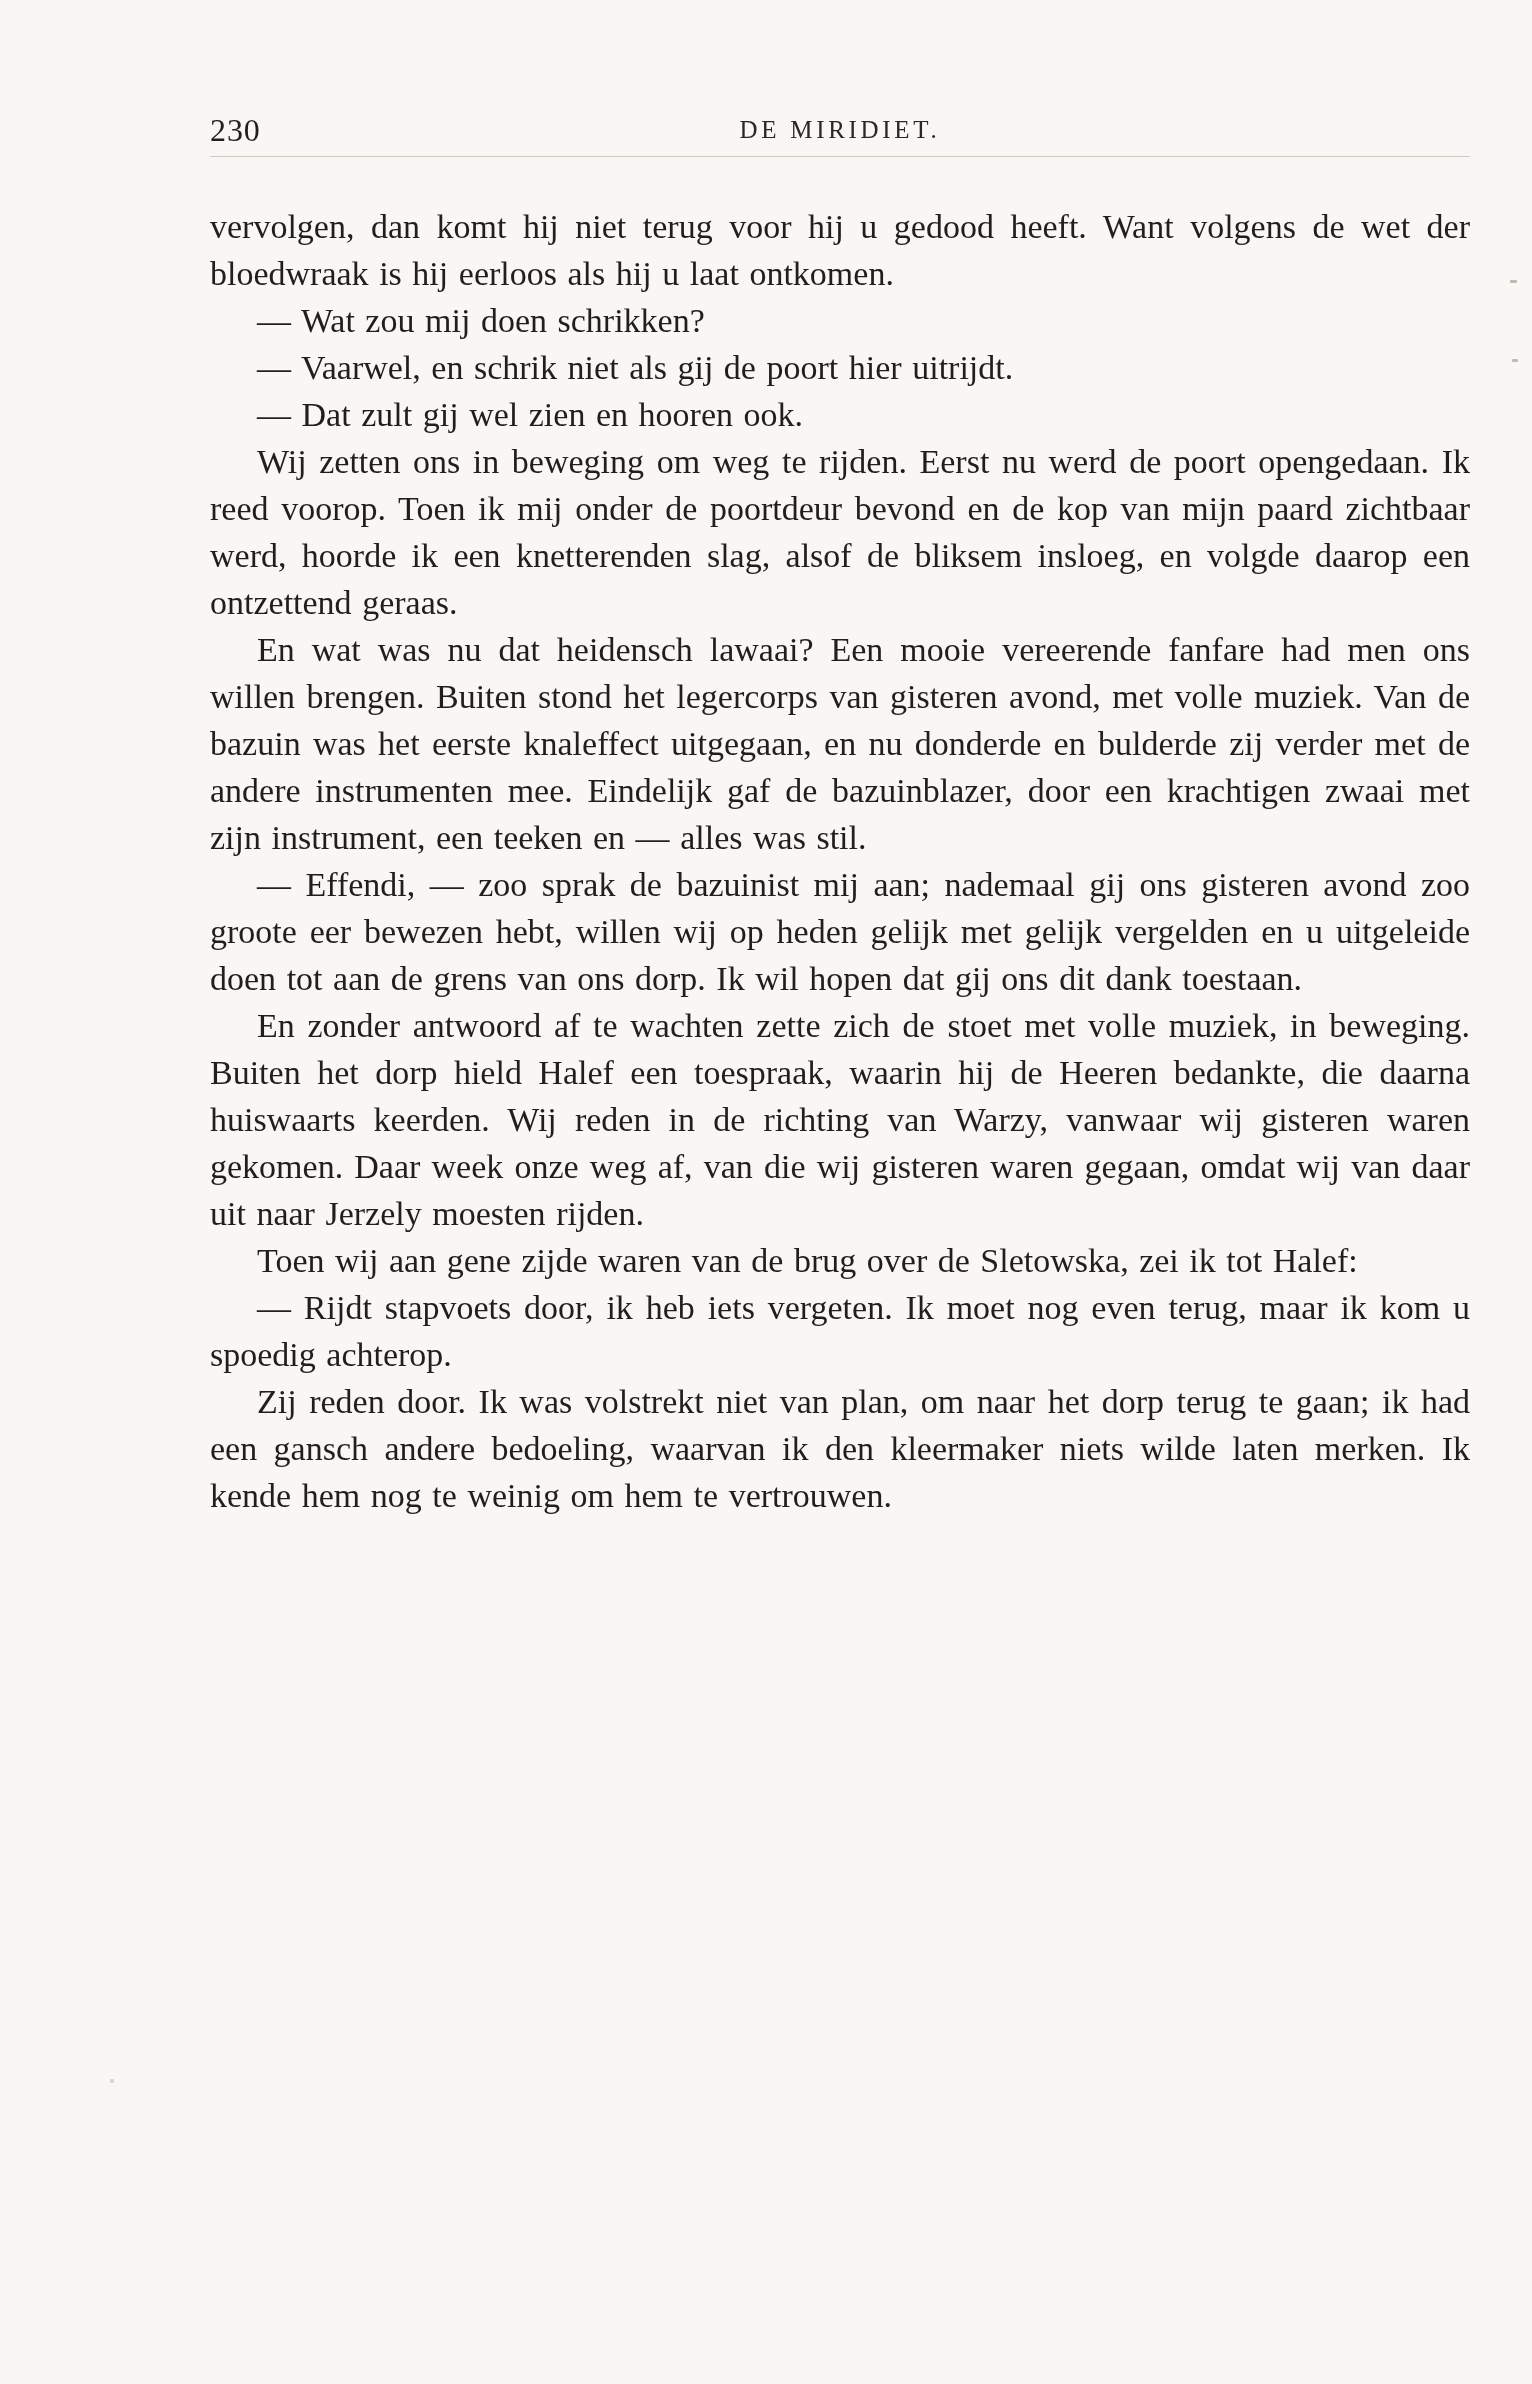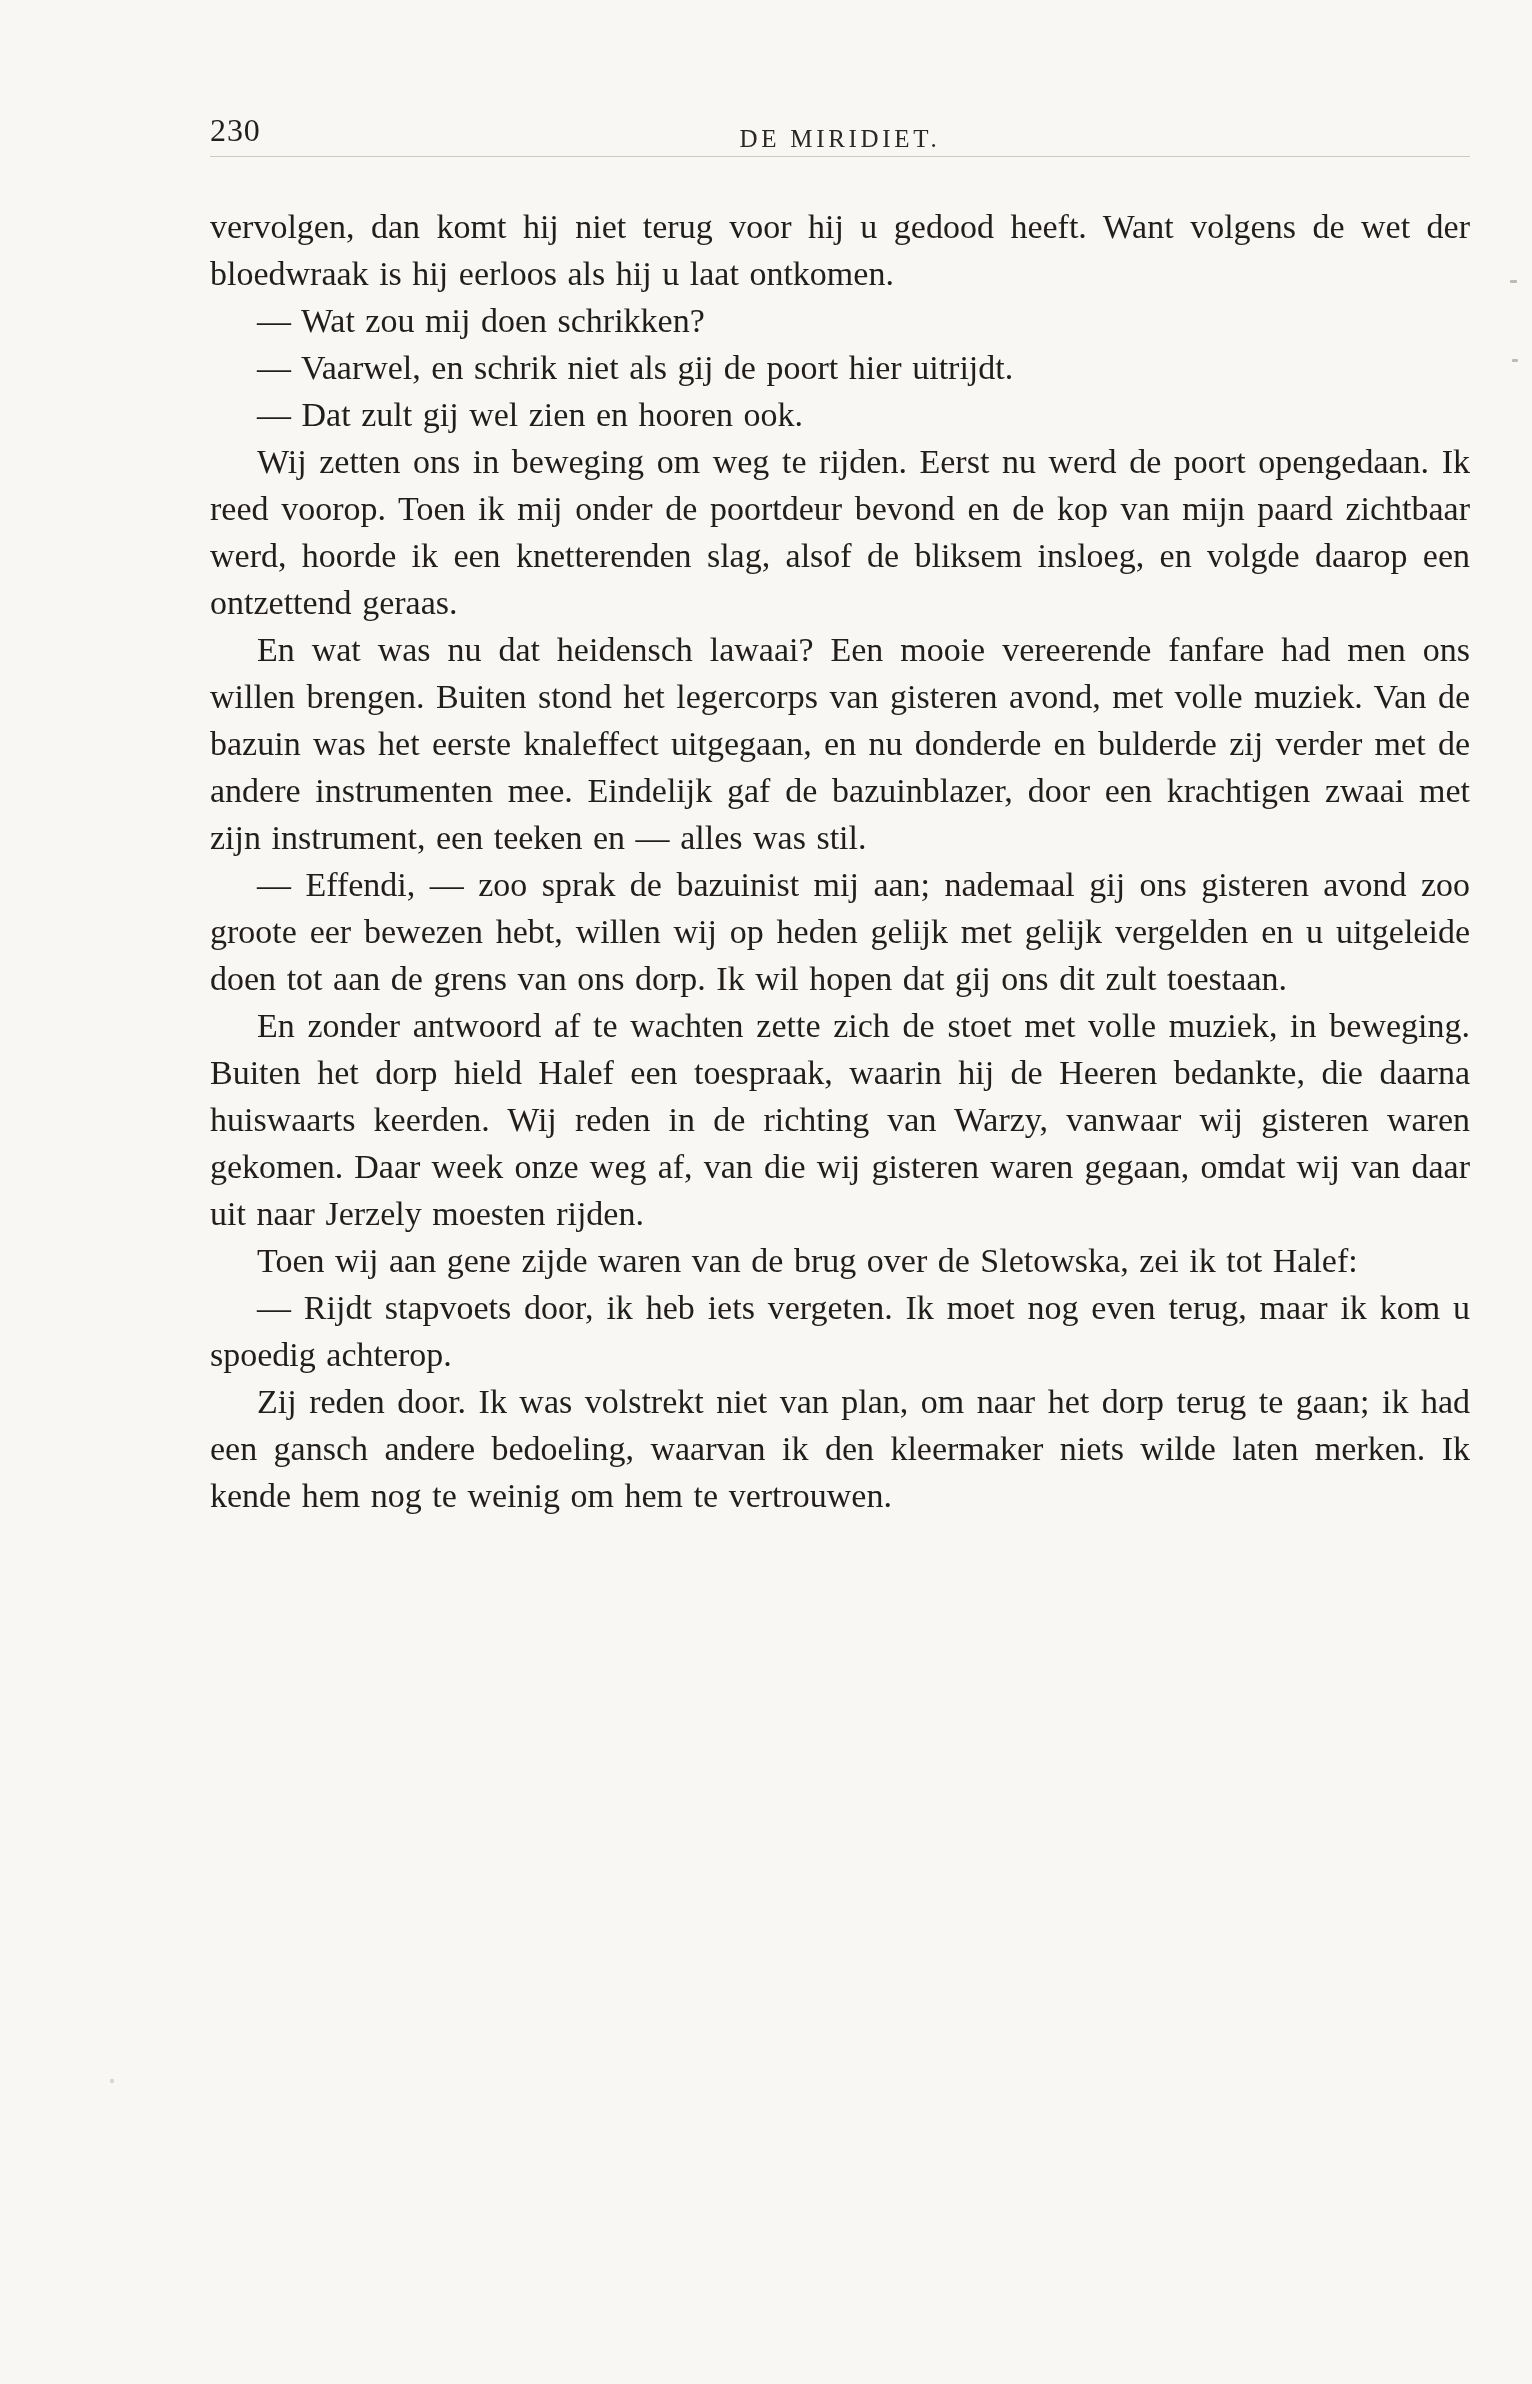--- a/index.html
+++ b/index.html
@@ -29,21 +29,21 @@
     position: absolute;
     left: 0;
     top: 8px;
     font-size: 32px;
     letter-spacing: 0.9px;
   }
   .head-title {
     position: absolute;
     left: 0;
     right: 0;
-    top: 21px;
+    top: 12px;
     text-align: center;
     font-size: 25px;
     letter-spacing: 3.7px;
     color: #2a2724;
   }
   .head-rule {
     position: absolute;
     left: 0;
     right: 0;
     top: 52px;
@@ -86,21 +86,21 @@
   </div>
 
   <div class="page-body">
 
   <p class="">vervolgen, dan komt hij niet terug voor hij u gedood heeft. Want volgens de wet der bloedwraak is hij eerloos als hij u laat ontkomen.</p>
       <p class="indent">— Wat zou mij doen schrikken?</p>
       <p class="indent">— Vaarwel, en schrik niet als gij de poort hier uitrijdt.</p>
       <p class="indent">— Dat zult gij wel zien en hooren ook.</p>
       <p class="indent">Wij zetten ons in beweging om weg te rijden. Eerst nu werd de poort opengedaan. Ik reed voorop. Toen ik mij onder de poortdeur bevond en de kop van mijn paard zichtbaar werd, hoorde ik een knetterenden slag, alsof de bliksem insloeg, en volgde daarop een ontzettend geraas.</p>
       <p class="indent">En wat was nu dat heidensch lawaai? Een mooie vereerende fanfare had men ons willen brengen. Buiten stond het legercorps van gisteren avond, met volle muziek. Van de bazuin was het eerste knaleffect uitgegaan, en nu donderde en bulderde zij verder met de andere instrumenten mee. Eindelijk gaf de bazuinblazer, door een krachtigen zwaai met zijn instrument, een teeken en — alles was stil.</p>
-      <p class="indent">— Effendi, — zoo sprak de bazuinist mij aan; nademaal gij ons gisteren avond zoo groote eer bewezen hebt, willen wij op heden gelijk met gelijk vergelden en u uitgeleide doen tot aan de grens van ons dorp. Ik wil hopen dat gij ons dit zult toestaan.</p>
+      <p class="indent">— Effendi, — zoo sprak de bazuinist mij aan; nademaal gij ons gisteren avond zoo groote eer bewezen hebt, willen wij op heden gelijk met gelijk vergelden en u uitgeleide doen tot aan de grens van ons dorp. Ik wil hopen dat gij ons dit dank toestaan.</p>
       <p class="indent">En zonder antwoord af te wachten zette zich de stoet met volle muziek, in beweging. Buiten het dorp hield Halef een toespraak, waarin hij de Heeren bedankte, die daarna huiswaarts keerden. Wij reden in de richting van Warzy, vanwaar wij gisteren waren gekomen. Daar week onze weg af, van die wij gisteren waren gegaan, omdat wij van daar uit naar Jerzely moesten rijden.</p>
       <p class="indent">Toen wij aan gene zijde waren van de brug over de Sletowska, zei ik tot Halef:</p>
       <p class="indent">— Rijdt stapvoets door, ik heb iets vergeten. Ik moet nog even terug, maar ik kom u spoedig achterop.</p>
       <p class="indent">Zij reden door. Ik was volstrekt niet van plan, om naar het dorp terug te gaan; ik had een gansch andere bedoeling, waarvan ik den kleermaker niets wilde laten merken. Ik kende hem nog te weinig om hem te vertrouwen.</p>
     </div>
 
 </div>
 
 <div class="scan-speck speck-1"></div>
 <div class="scan-speck speck-2"></div>

